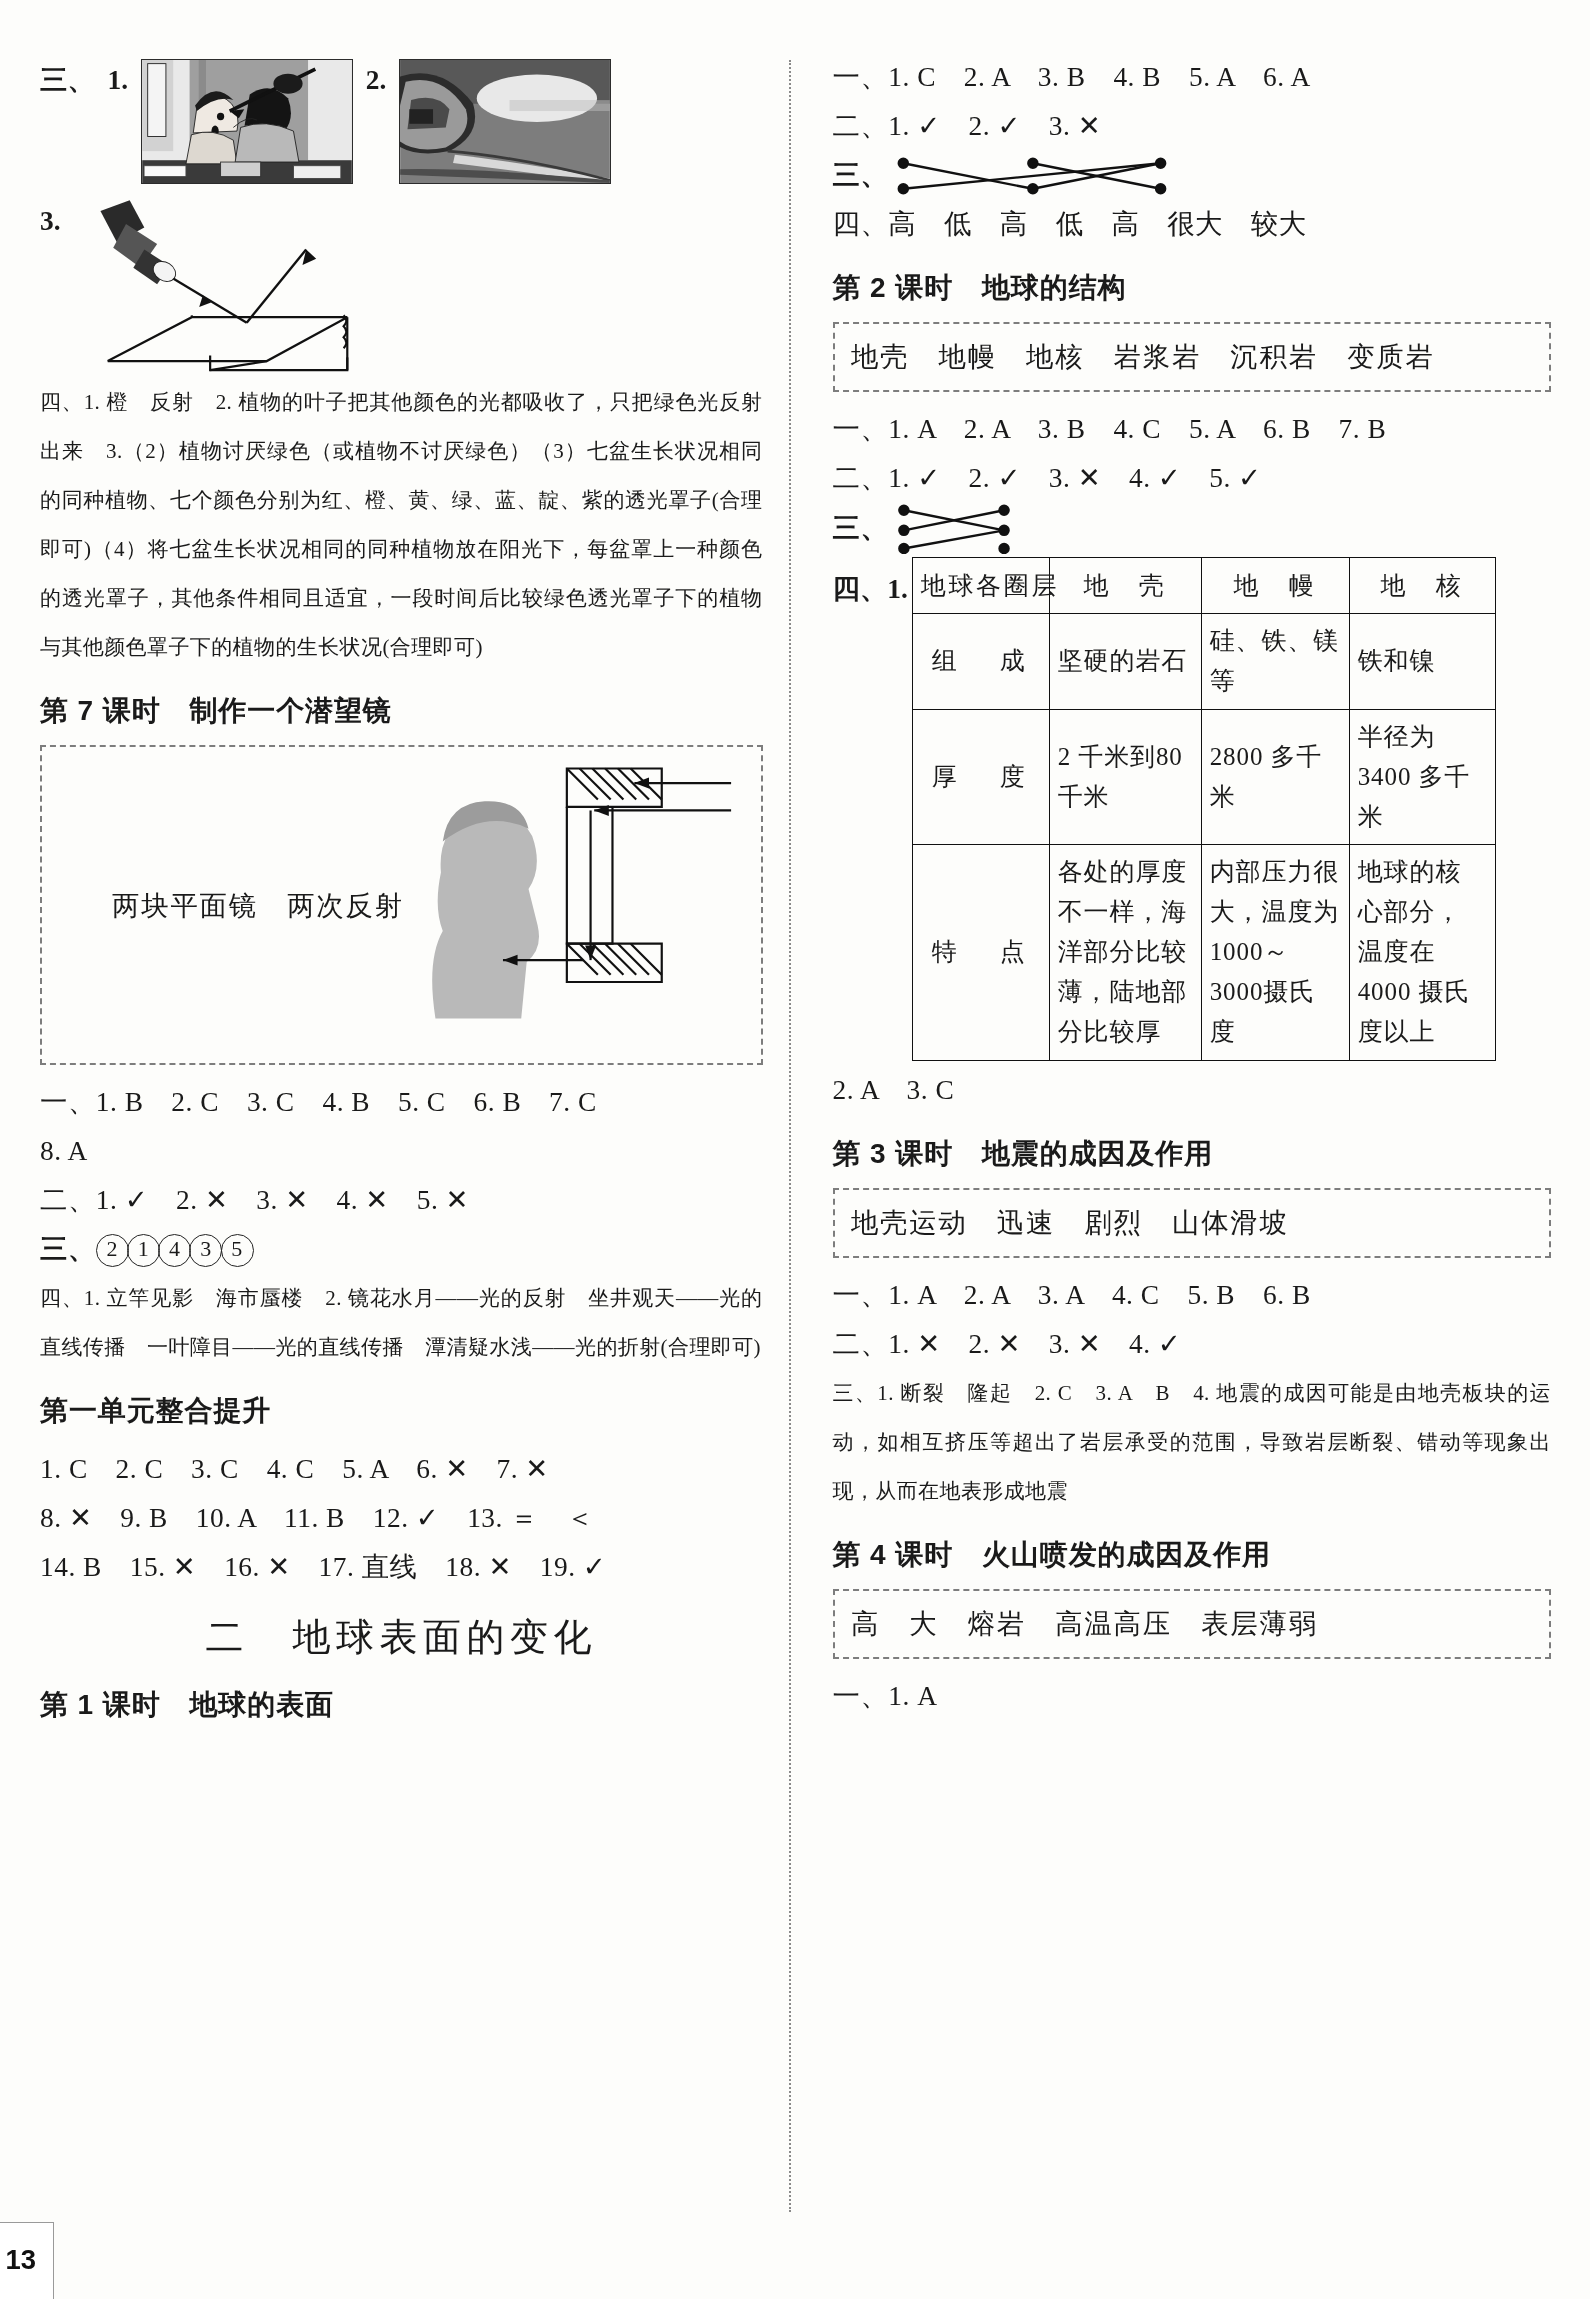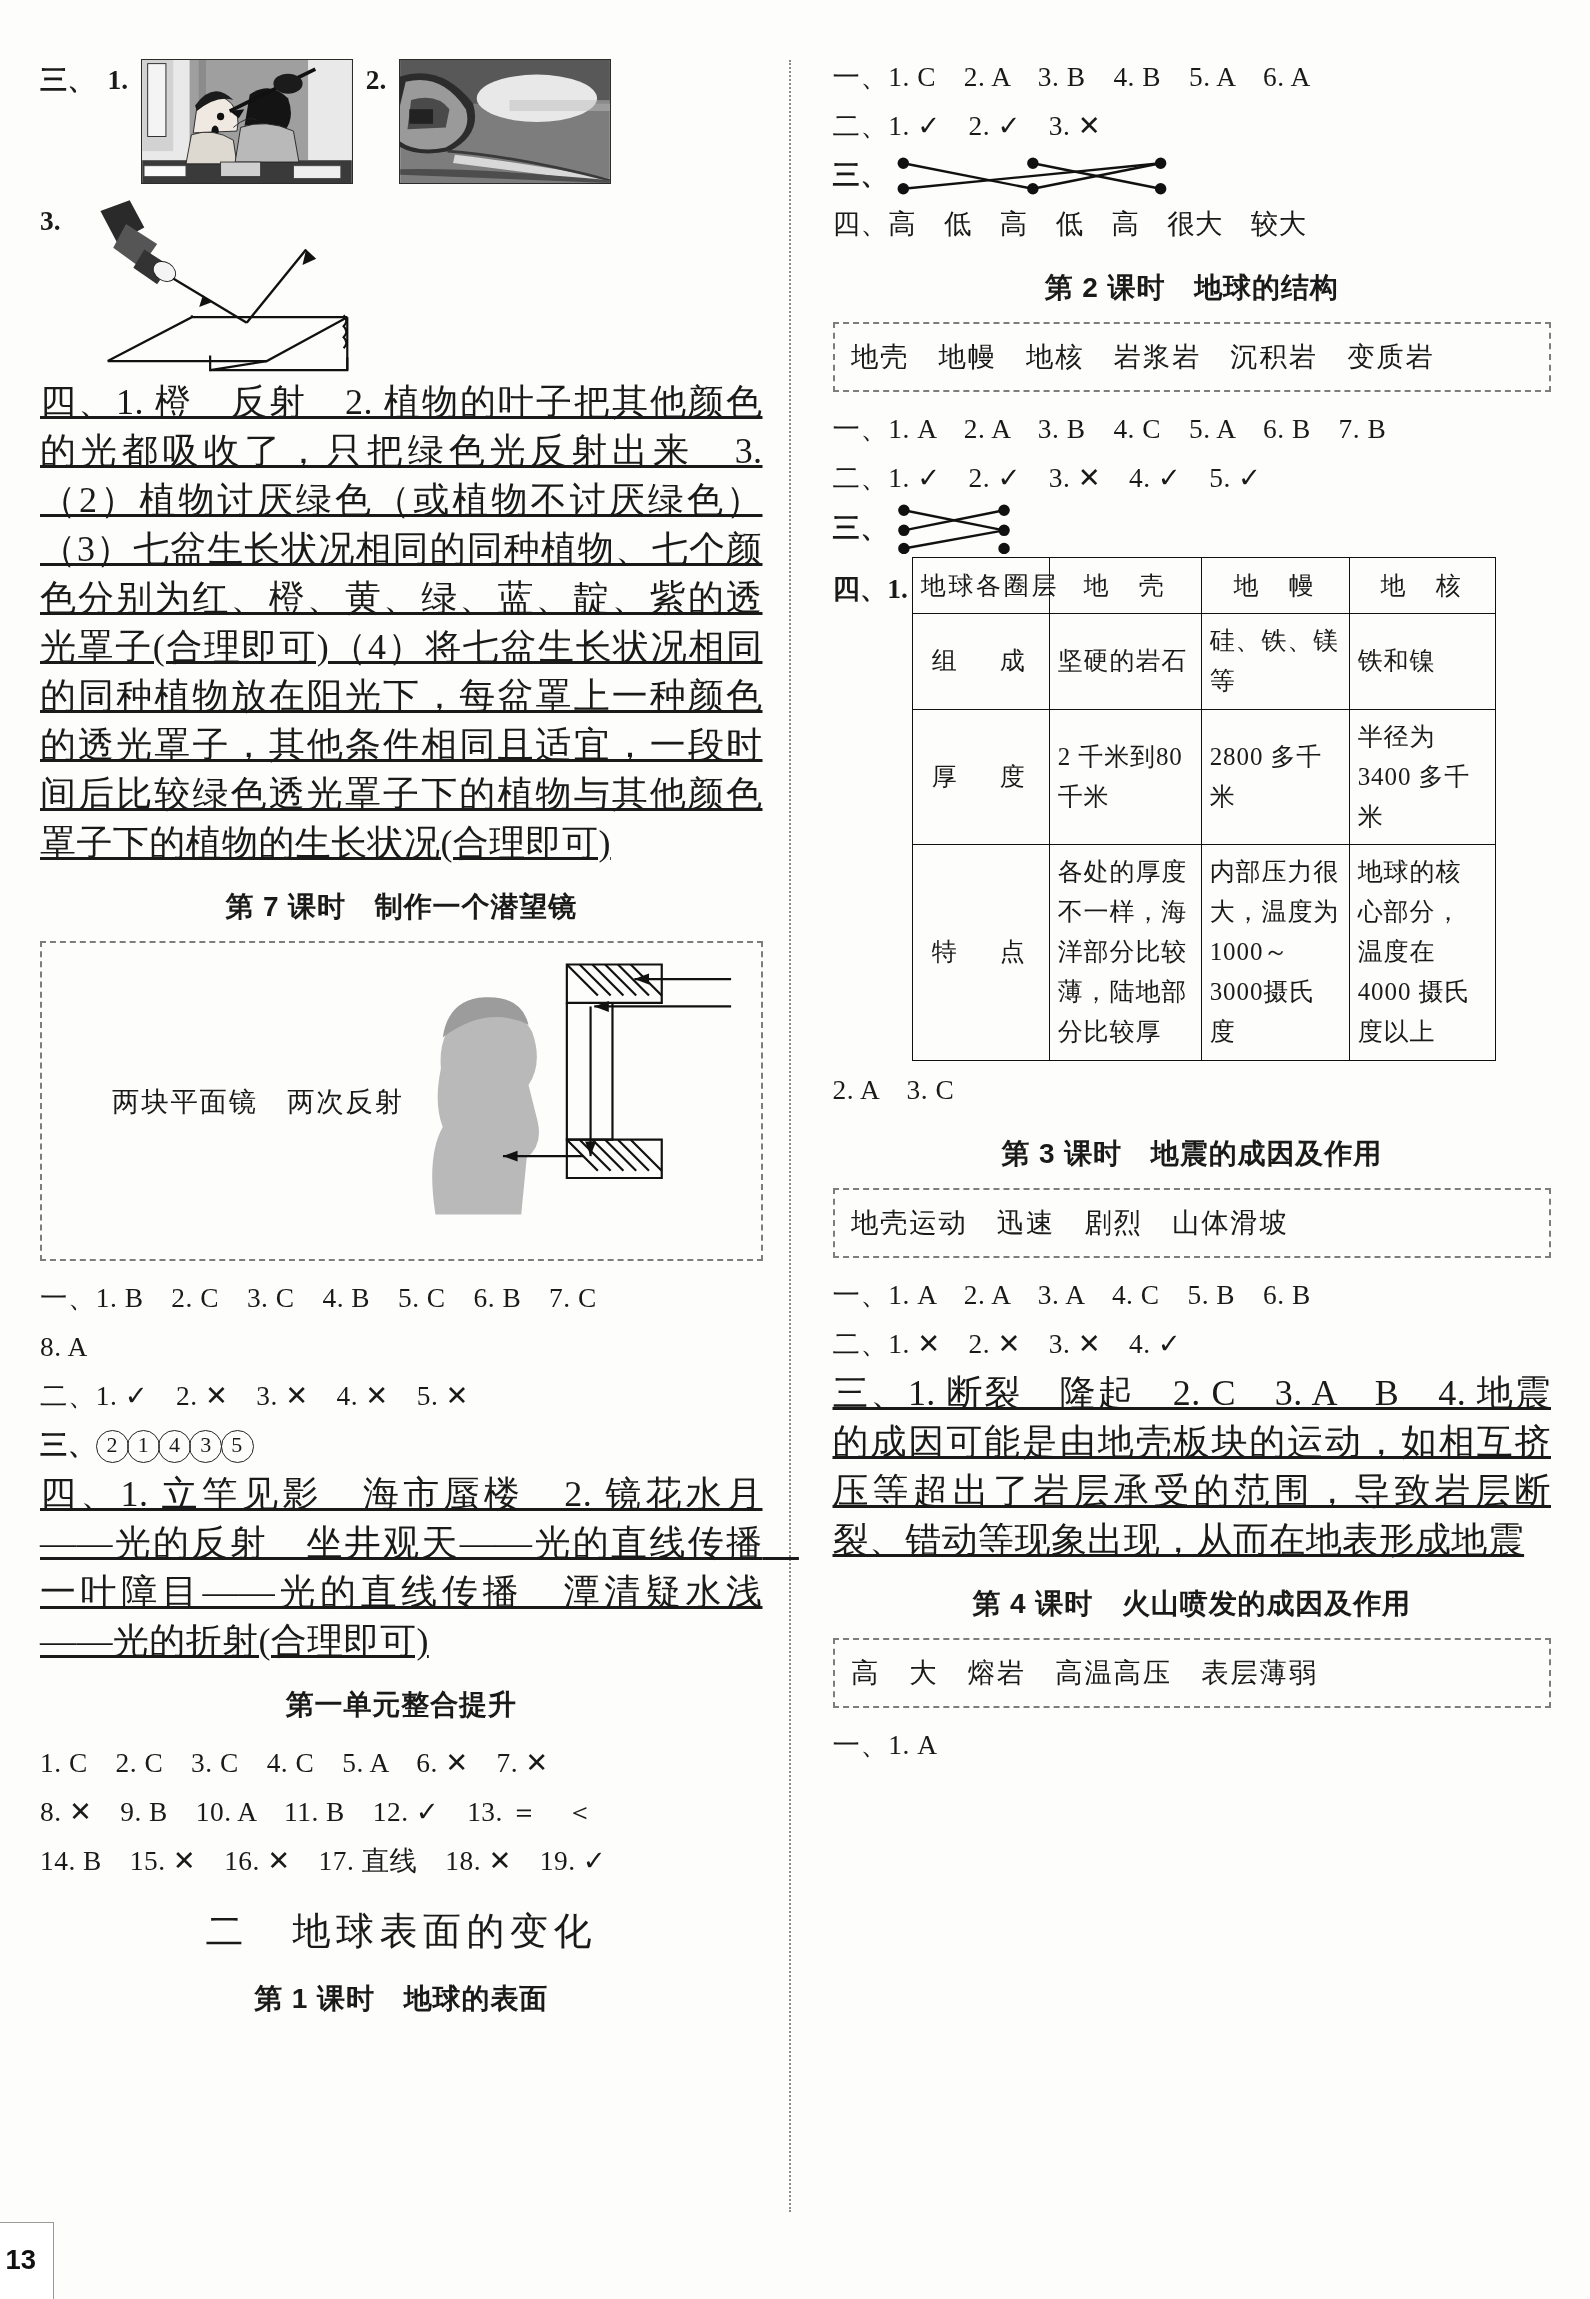--- a/index.html
+++ b/index.html
@@ -37,32 +37,31 @@
     border-left:2.7px dotted #8a8a8a;
   }
   
   .line{
     font-size:27.4px;
     line-height:49px;
     letter-spacing:0.5px;
     white-space:nowrap;
   }
   .para{
-    font-size:36px;
+    font-size:21px;
     line-height:49px;
     letter-spacing:0.4px;
     text-align:justify;
-    text-decoration:underline;
   }
   .b{font-weight:bold;}
   .sec-h{
     font-weight:bold;
     font-size:28px;
     line-height:51px;
-    text-align:center;
+    text-align:left;
     font-family:"Liberation Sans","DejaVu Sans",sans-serif;
     letter-spacing:0.9px;
     margin:12.8px 0 9.1px;
   }
   .unit-h{
     font-weight:normal;
     font-size:38px;
     line-height:58px;
     text-align:center;
     font-family:"Liberation Sans","DejaVu Sans",sans-serif;

